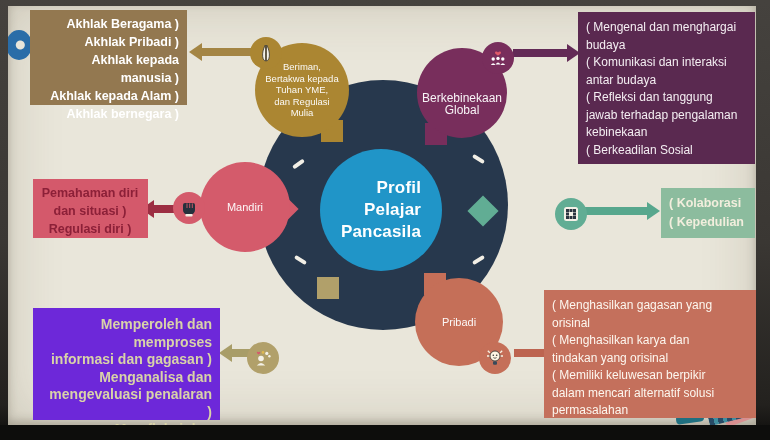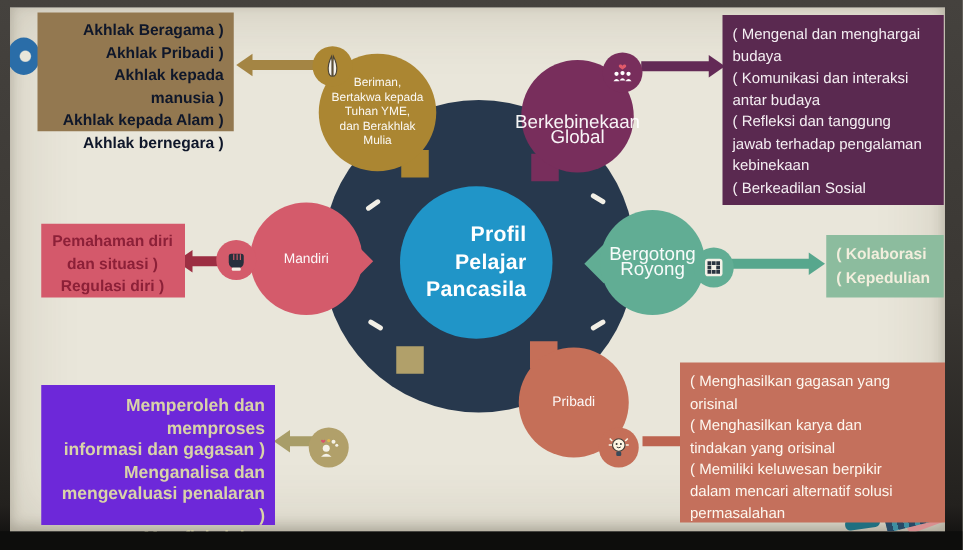--- a/index.html
+++ b/index.html
@@ -27,40 +27,40 @@
   .dash { position:absolute; width:13px; height:4px; background:#f2efe6; border-radius:2px; z-index:2; }
 
   
   .tail { position:absolute; width:22px; height:22px; z-index:3; }
   .rot45 { transform:rotate(45deg); }
 
   .bubble {
     position:absolute; border-radius:50%; display:flex; align-items:center; justify-content:center;
     text-align:center; color:#fff; z-index:4;
   }
-  .bubble .lbl { font-size:15px; line-height:12.5px; color:rgba(255,255,255,.95); }
+  .bubble .lbl { font-size:12px; line-height:12.5px; color:rgba(255,255,255,.95); }
   .icon-circle {
     position:absolute; width:32px; height:32px; border-radius:50%;
     display:flex; align-items:center; justify-content:center; z-index:5;
   }
   .icon-circle svg { width:24px; height:24px; }
 
   
   .arrow { position:absolute; height:18px; z-index:3; }
   .arrow .shaft { position:absolute; top:5px; height:8px; background:currentColor; }
   .arrow .head { position:absolute; width:0; height:0; top:0; border-top:9px solid transparent; border-bottom:9px solid transparent; }
   .arrow.to-right .shaft { left:0; right:10px; }
   .arrow.to-right .head { right:-1px; border-left:13px solid currentColor; }
   .arrow.to-left .shaft { left:10px; right:0; }
   .arrow.to-left .head { left:-1px; border-right:13px solid currentColor; }
 
   
   .tbox { position:absolute; z-index:4; padding:5px 8px; }
   .box-akhlak { left:22px; top:4px; width:157px; height:95px; background:#937850;
-    color:#0f172a; font-weight:bold; font-size:12.5px; line-height:18px; text-align:right; }
+    color:#ffffff; font-weight:bold; font-size:12.5px; line-height:18px; text-align:right; }
   .box-kebinekaan { left:570px; top:6px; width:177px; height:152px; background:#5a2950;
     color:#f4eef2; font-size:12px; line-height:17.5px; padding-top:7px; }
   .box-mandiri { left:25px; top:173px; width:115px; height:59px; background:#d4596b;
     color:#8c2038; font-weight:bold; font-size:12.5px; line-height:18px; text-align:center; padding-right:9px; }
   .box-gotong { left:653px; top:182px; width:94px; height:50px; background:#8cbc9e;
     color:#f2eedd; font-size:12.5px; line-height:19px; font-weight:bold; padding-top:6px; }
   .box-bernalar { left:25px; top:302px; width:187px; height:112px; background:#6d28d9;
     color:#d9d3a8; font-weight:bold; font-size:14px; line-height:17.5px; text-align:right; padding-top:8px; }
   .box-kreatif { left:536px; top:284px; width:244px; height:128px; background:#c4705c;
     color:#fdf7ef; font-size:12px; line-height:17.5px; padding-top:7px; }
@@ -109,21 +109,21 @@
     <div class="center-circle">
       <div class="center-title ml">Profil
 Pelajar
 Pancasila</div>
     </div>
 
     <div class="bubble" style="left:247px; top:37px; width:94px; height:94px; background:#ab8632;">
       <div class="lbl ml" style="font-size:9.5px; line-height:11.5px;">Beriman,
 Bertakwa kepada
 Tuhan YME,
-dan Berakhlak
+dan Regulasi
 Mulia</div>
     </div>
     <div class="icon-circle" style="left:242px; top:31px; background:#ab8632;">
       <svg viewBox="0 0 24 24">
         <path d="M11.3 4 C9.2 8 8.2 12 8.7 15.8 C9.1 18.8 10.6 20 11.6 20 L11.6 8 Z" fill="#f5f2ea" stroke="#4a4336" stroke-width="0.9"></path>
         <path d="M12.7 4 C14.8 8 15.8 12 15.3 15.8 C14.9 18.8 13.4 20 12.4 20 L12.4 8 Z" fill="#f5f2ea" stroke="#4a4336" stroke-width="0.9"></path>
       </svg>
     </div>
     <div class="arrow to-left" style="left:182px; top:37px; width:64px; color:#a48544;">
       <span class="head"></span>
@@ -160,24 +160,20 @@
         <line x1="12.7" y1="7.4" x2="12.7" y2="12" stroke="#d45b6b" stroke-width="0.9"></line>
         <line x1="15.3" y1="7.4" x2="15.3" y2="12" stroke="#d45b6b" stroke-width="0.9"></line>
         <rect x="8.4" y="18" width="7.2" height="2.6" rx="1" fill="#f3efe4"></rect>
       </svg>
     </div>
     <div class="arrow to-left" style="left:134px; top:194px; width:48px; color:#9c2e42;">
       <span class="head"></span>
         <span class="shaft"></span>
     </div>
 
-    <div class="bubble" style="left:472px; top:162px; width:84px; height:84px; background:#61ad94;">
-      <div class="lbl ml">Bergotong
-Royong</div>
-    </div>
     <div class="icon-circle" style="left:547px; top:192px; background:#61ad94;">
       <svg viewBox="0 0 24 24">
         <rect x="5" y="5" width="14" height="14" rx="2.5" fill="#f4f1e7"></rect>
         <g fill="#2a3440">
           <rect x="7" y="7" width="3" height="3"></rect>
             <rect x="10.5" y="7" width="3" height="3"></rect>
             <rect x="14" y="7" width="3" height="3"></rect>
           <rect x="7" y="10.5" width="3" height="3"></rect>
             <rect x="14" y="10.5" width="3" height="3"></rect>
           <rect x="7" y="14" width="3" height="3"></rect>

